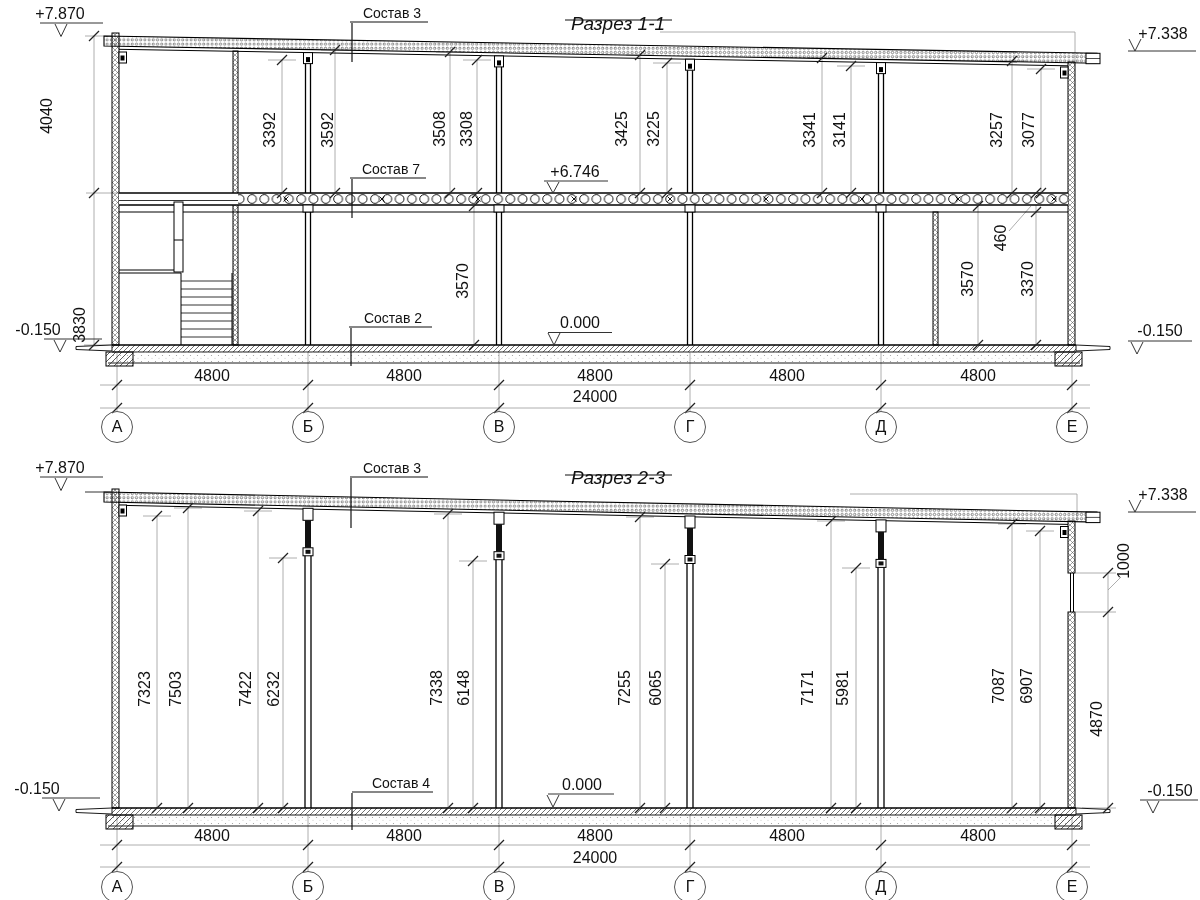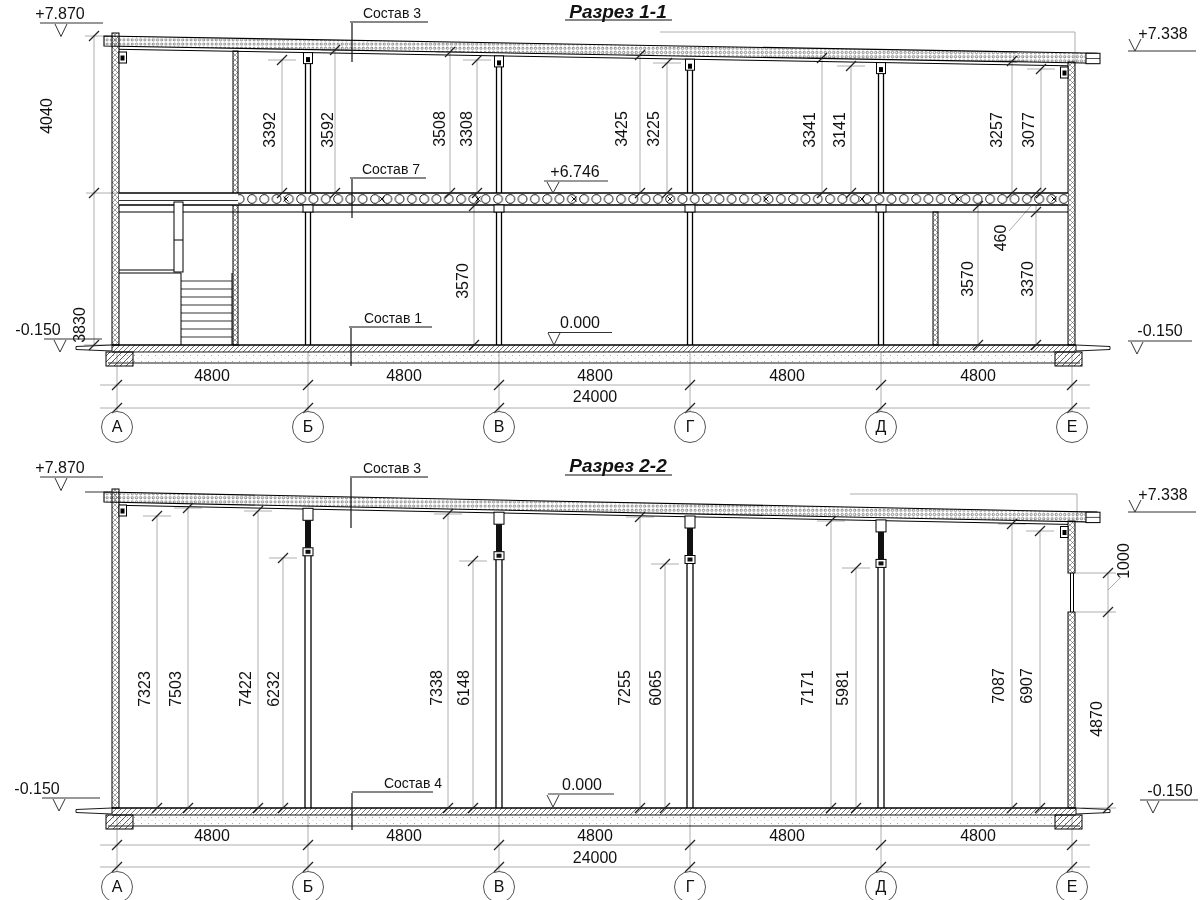--- a/index.html
+++ b/index.html
@@ -3,21 +3,21 @@
 <meta charset="utf-8">
 <style>
   html,body{margin:0;padding:0;background:#fff;}
   #canvas{position:relative;width:1200px;height:900px;background:#fff;overflow:hidden;
           font-family:"Liberation Sans", sans-serif;}
   #lines{position:absolute;left:0;top:0;}
   .t{position:absolute;white-space:nowrap;color:#111;font-size:16px;
      transform:translate(-50%,-50%);line-height:1;}
   .rot{transform:translate(-50%,-50%) rotate(-90deg);}
   .lbl{font-size:14px;}
-  .ttl{font-size:19px;font-style:italic;font-weight:700;}
+  .ttl{font-size:19px;font-style:italic;font-weight:400;margin-top:12px;}
   .ax{font-size:16px;}
 </style>
 </head>
 <body>
 
 <div id="canvas">
 
 <svg id="lines" width="1200" height="900">
 <defs>
   <pattern id="pWall" width="5" height="5" patternUnits="userSpaceOnUse">
@@ -411,21 +411,21 @@
     <circle cx="690" cy="887" r="15.5"></circle>
           <circle cx="881" cy="887" r="15.5"></circle>
           <circle cx="1072" cy="887" r="15.5"></circle>
   </g>
 </g>
 </svg>
 
 <span class="t ttl" style="left:618px;top:11px">Разрез 1-1</span>
 <span class="t lbl" style="left:392px;top:13px">Состав 3</span>
 <span class="t lbl" style="left:391px;top:169px">Состав 7</span>
-<span class="t lbl" style="left:393px;top:318px">Состав 1</span>
+<span class="t lbl" style="left:393px;top:318px">Состав 2</span>
 
 <span class="t" style="left:60px;top:14px">+7.870</span>
 <span class="t" style="left:1163px;top:34px">+7.338</span>
 <span class="t" style="left:575px;top:172px">+6.746</span>
 <span class="t" style="left:580px;top:323px">0.000</span>
 <span class="t" style="left:38px;top:330px">-0.150</span>
 <span class="t" style="left:1160px;top:331px">-0.150</span>
 
 <span class="t rot" style="left:47px;top:116px">4040</span>
 <span class="t rot" style="left:80px;top:325px">3830</span>
@@ -453,23 +453,23 @@
 <span class="t" style="left:978px;top:376px">4800</span>
 <span class="t" style="left:595px;top:397px">24000</span>
 
 <span class="t ax" style="left:117px;top:427px">А</span>
 <span class="t ax" style="left:308px;top:427px">Б</span>
 <span class="t ax" style="left:499px;top:427px">В</span>
 <span class="t ax" style="left:690px;top:427px">Г</span>
 <span class="t ax" style="left:881px;top:427px">Д</span>
 <span class="t ax" style="left:1072px;top:427px">Е</span>
 
-<span class="t ttl" style="left:618px;top:465px">Разрез 2-2</span>
+<span class="t ttl" style="left:618px;top:465px">Разрез 2-3</span>
 <span class="t lbl" style="left:392px;top:468px">Состав 3</span>
-<span class="t lbl" style="left:413px;top:783px">Состав 4</span>
+<span class="t lbl" style="left:401px;top:783px">Состав 4</span>
 
 <span class="t" style="left:60px;top:468px">+7.870</span>
 <span class="t" style="left:1163px;top:495px">+7.338</span>
 <span class="t" style="left:582px;top:785px">0.000</span>
 <span class="t" style="left:37px;top:789px">-0.150</span>
 <span class="t" style="left:1170px;top:791px">-0.150</span>
 
 <span class="t rot" style="left:145px;top:689px">7323</span>
 <span class="t rot" style="left:176px;top:689px">7503</span>
 <span class="t rot" style="left:246px;top:689px">7422</span>

